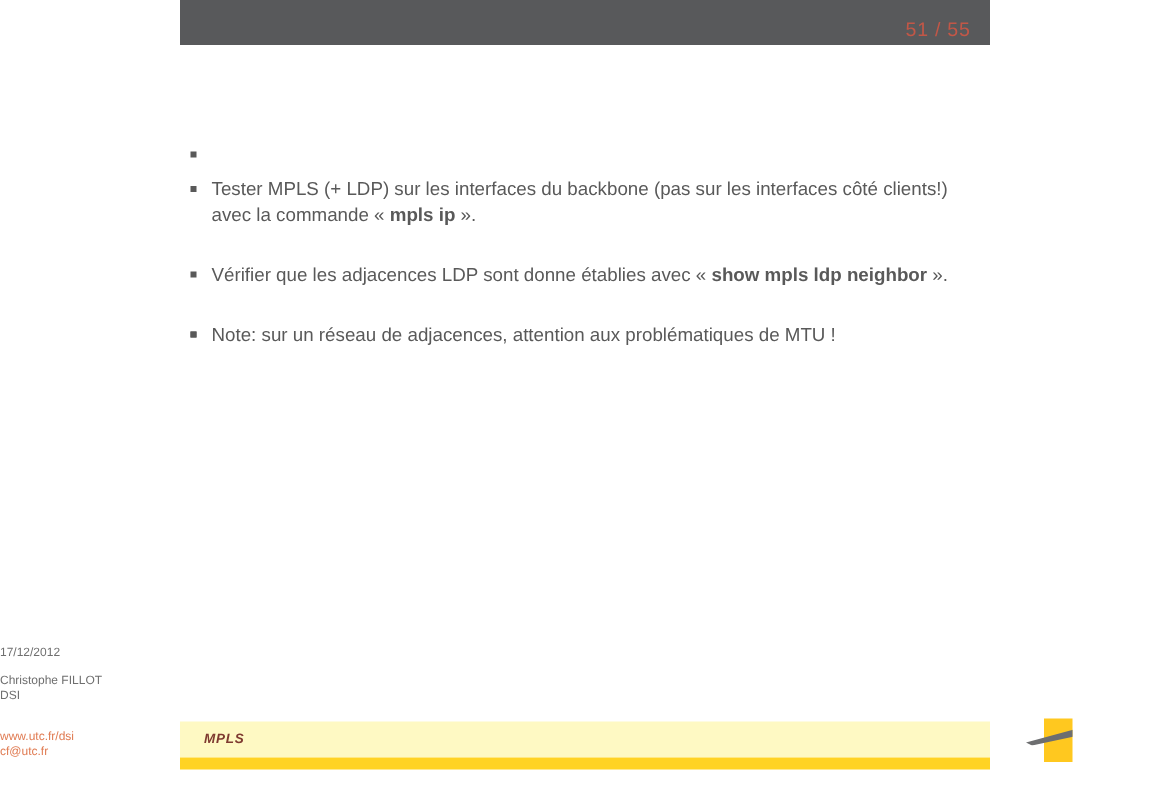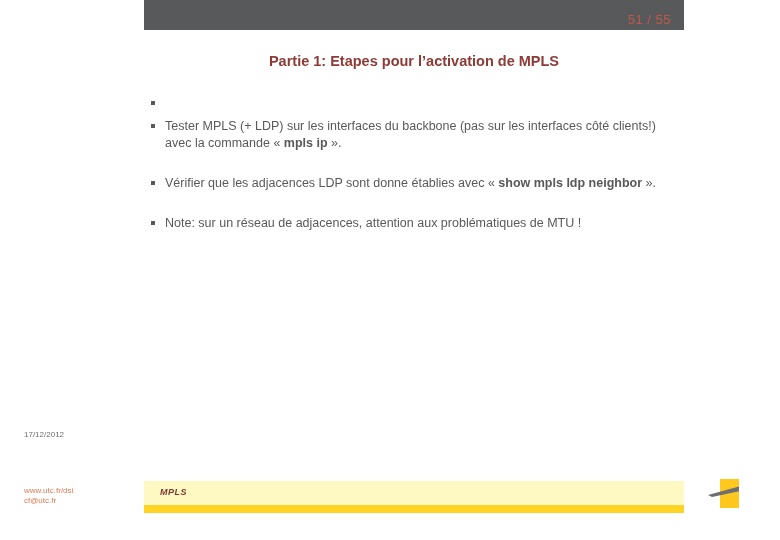--- a/index.html
+++ b/index.html
@@ -1,21 +1,20 @@
 <!DOCTYPE html>
 <html><head>
 <meta charset="utf-8">
 <style>
   * { margin:0; padding:0; box-sizing:border-box; }
   html,body { background:#ffffff; }
   body { font-family:"Liberation Sans", sans-serif; }
   .slide {
     position:relative; width:715px; height:540px; background:#ffffff;
     overflow:hidden;
-    margin-left:24px;
   }
   
   .topbar {
     position:absolute; left:120px; top:0; width:540px; height:30px;
     background:#58595B;
     display:flex; justify-content:flex-end; align-items:flex-end;
     padding:0 13px 3px 0;
   }
   .page-indicator { color:#C25747; font-size:13px; letter-spacing:0.5px; }
 
@@ -72,21 +71,20 @@
 </style>
 </head>
 <body>
 
 <div class="slide">
 
   <div class="topbar">
     <span class="page-indicator">51 / 55</span>
   </div>
 
-  <div class="slide-title">Partie 1: Etapes pour l’activation de MPLS</div>
 
   <ul class="bullets">
     <li>
       <span class="bullet-marker"></span>
     </li>
     <li>
       <span class="bullet-marker"></span>
       <span>Tester MPLS (+ LDP) sur les interfaces du backbone (pas sur les interfaces côté clients!)  avec la commande « </span><b>mpls ip</b><span> ».</span>
     </li>
     <li>
@@ -97,20 +95,24 @@
       <span class="bullet-marker"></span>
     </li>
     <li>
       <span class="bullet-marker"></span>
       <span>Note: sur un réseau de adjacences, attention aux problématiques de MTU !</span>
     </li>
   </ul>
 
   <div class="credit credit-date">17/12/2012</div>
 
+  <div class="credit credit-author">
+    <div>Christophe FILLOT</div>
+    <div>DSI</div>
+  </div>
 
   <div class="credit credit-links">
     <div>www.utc.fr/dsi</div>
     <div>cf@utc.fr</div>
   </div>
 
   <div class="bar-orange">
     <span class="banner-label">MPLS</span>
   </div>
   <div class="bar-yellow"></div>

